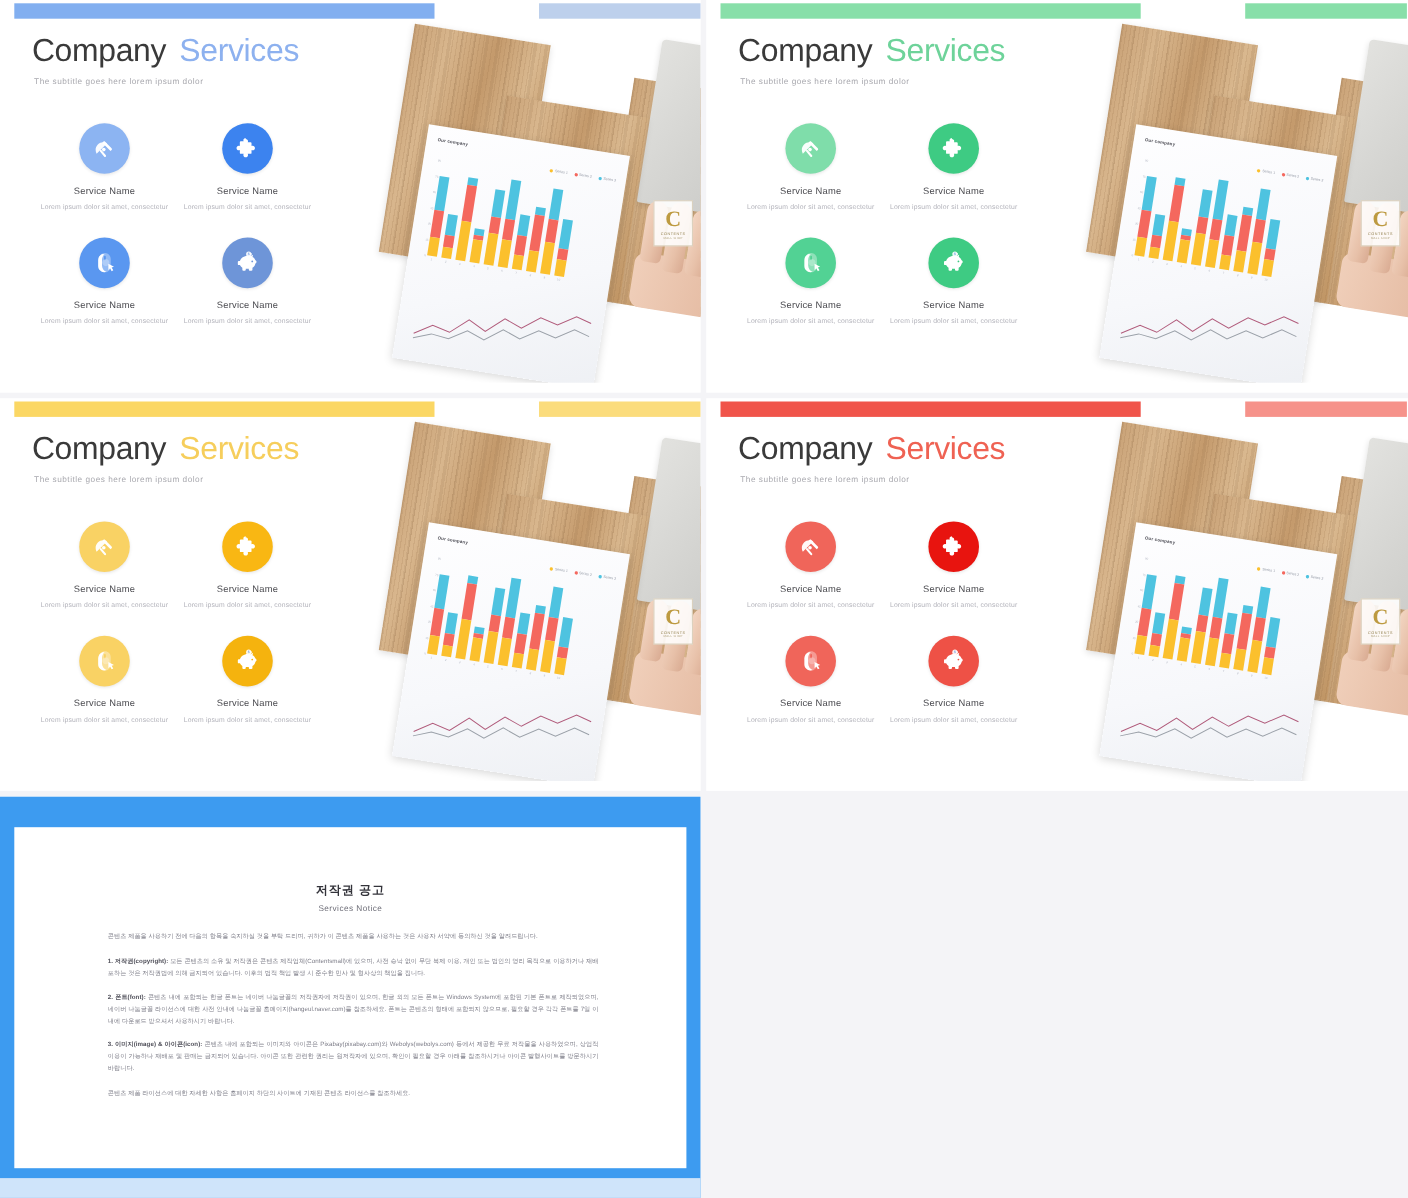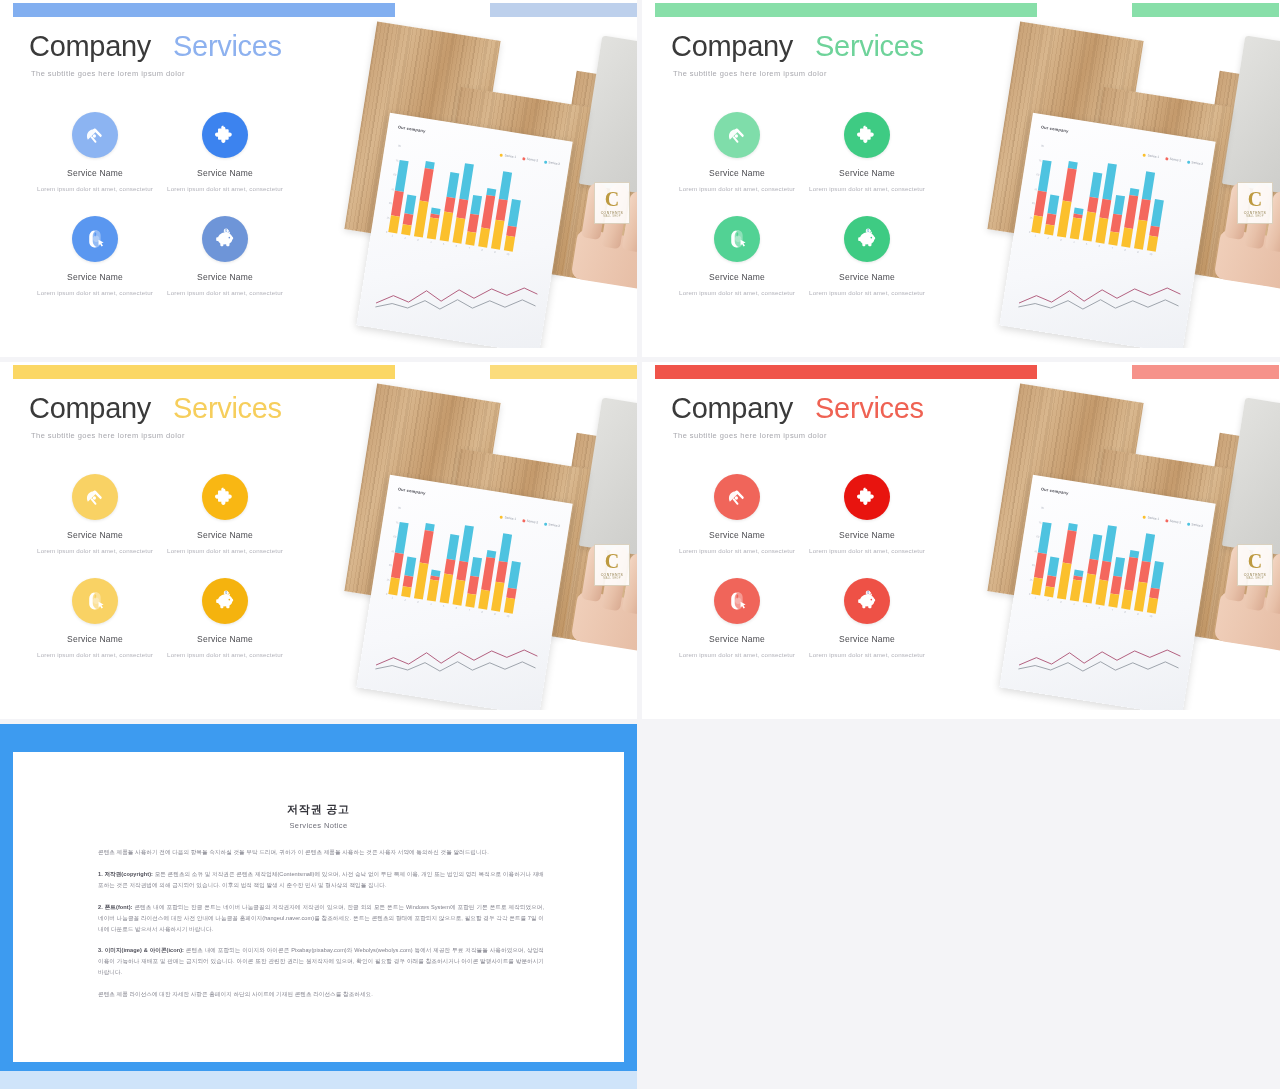--- a/index.html
+++ b/index.html
@@ -39,21 +39,21 @@
 
   
   .headline {
     position: absolute; left: 29px; top: 30px;
     font-size: 29px;
     font-weight: 400;
     letter-spacing: -0.3px;
     white-space: nowrap;
   }
   .headline .w1 { color: #3a3a3a; }
-  .headline .w2 { margin-left: 22px; }
+  .headline .w2 { margin-left: 12px; }
   .subtitle {
     position: absolute; left: 31px; top: 69px;
     font-size: 7.5px;
     color: #a8a8ae;
     letter-spacing: 0.45px;
     white-space: nowrap;
   }
 
   
   .services {

